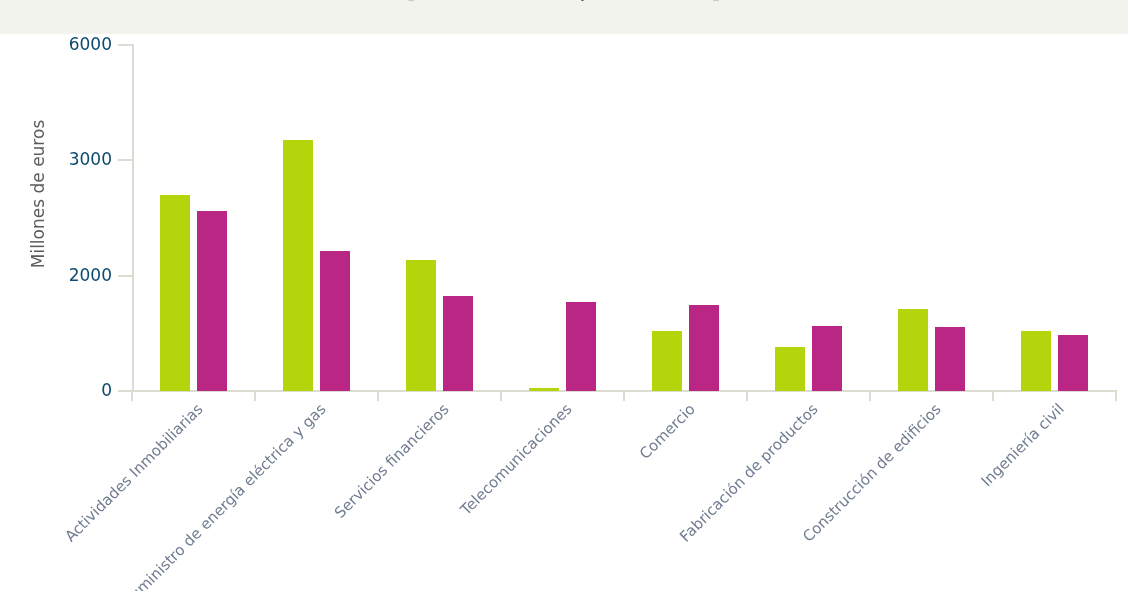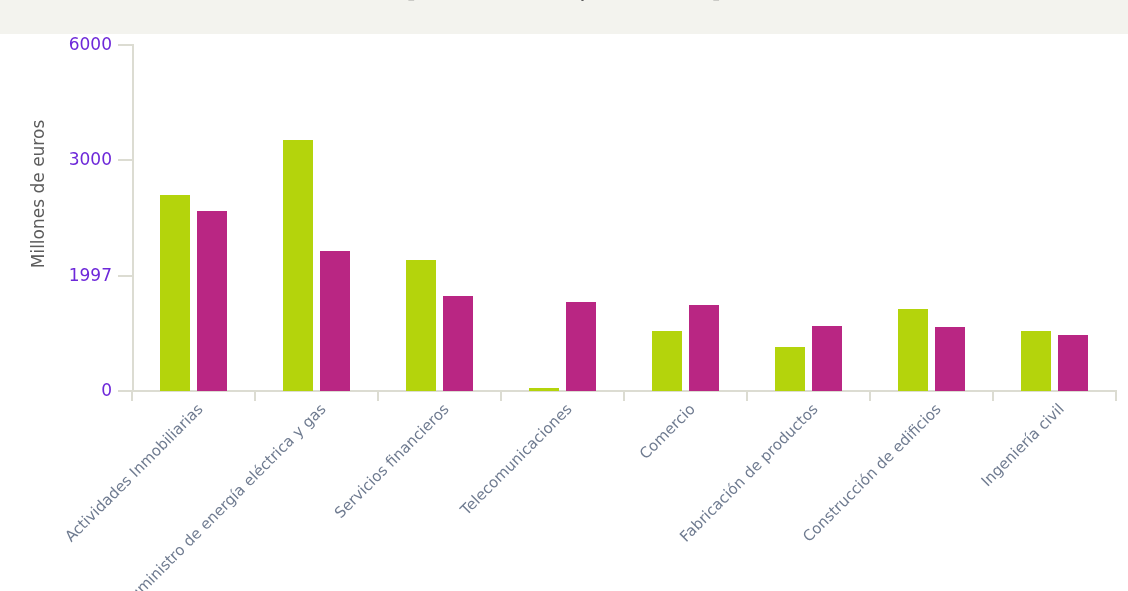--- a/index.html
+++ b/index.html
@@ -60,21 +60,21 @@
     left: 118px;
     width: 16px;
     height: 2px;
     background: #dcdcd2;
   }
   .y-tick-label {
     position: absolute;
     right: 1016px;           
     text-align: right;
     font-size: 17px;
-    color: #6d28d9;
+    color: #0c4a6e;
     transform: translateY(-11px);
     white-space: nowrap;
   }
   #y-axis-title {
     position: absolute;
     left: -62px;
     top: 150px;
     width: 200px;
     text-align: center;
     font-size: 17px;
@@ -132,21 +132,21 @@
 
   <div id="y-axis-line"></div>
   <div id="x-axis-line"></div>
 
   <div id="y-axis-title">Millones de euros</div>
 
   <div id="y-ticks">
       <div class="y-tick" style="top: 356px;"></div>
       <div class="y-tick-label" style="top: 357px;">0</div>
       <div class="y-tick" style="top: 240.667px;"></div>
-      <div class="y-tick-label" style="top: 241.667px;">1997</div>
+      <div class="y-tick-label" style="top: 241.667px;">2000</div>
       <div class="y-tick" style="top: 125.333px;"></div>
       <div class="y-tick-label" style="top: 126.333px;">3000</div>
       <div class="y-tick" style="top: 10px;"></div>
       <div class="y-tick-label" style="top: 11px;">6000</div>
     </div>
   <div id="x-ticks">
       <div class="x-tick" style="left: 131px;"></div>
       <div class="x-tick" style="left: 254px;"></div>
       <div class="x-tick" style="left: 377px;"></div>
       <div class="x-tick" style="left: 500px;"></div>

